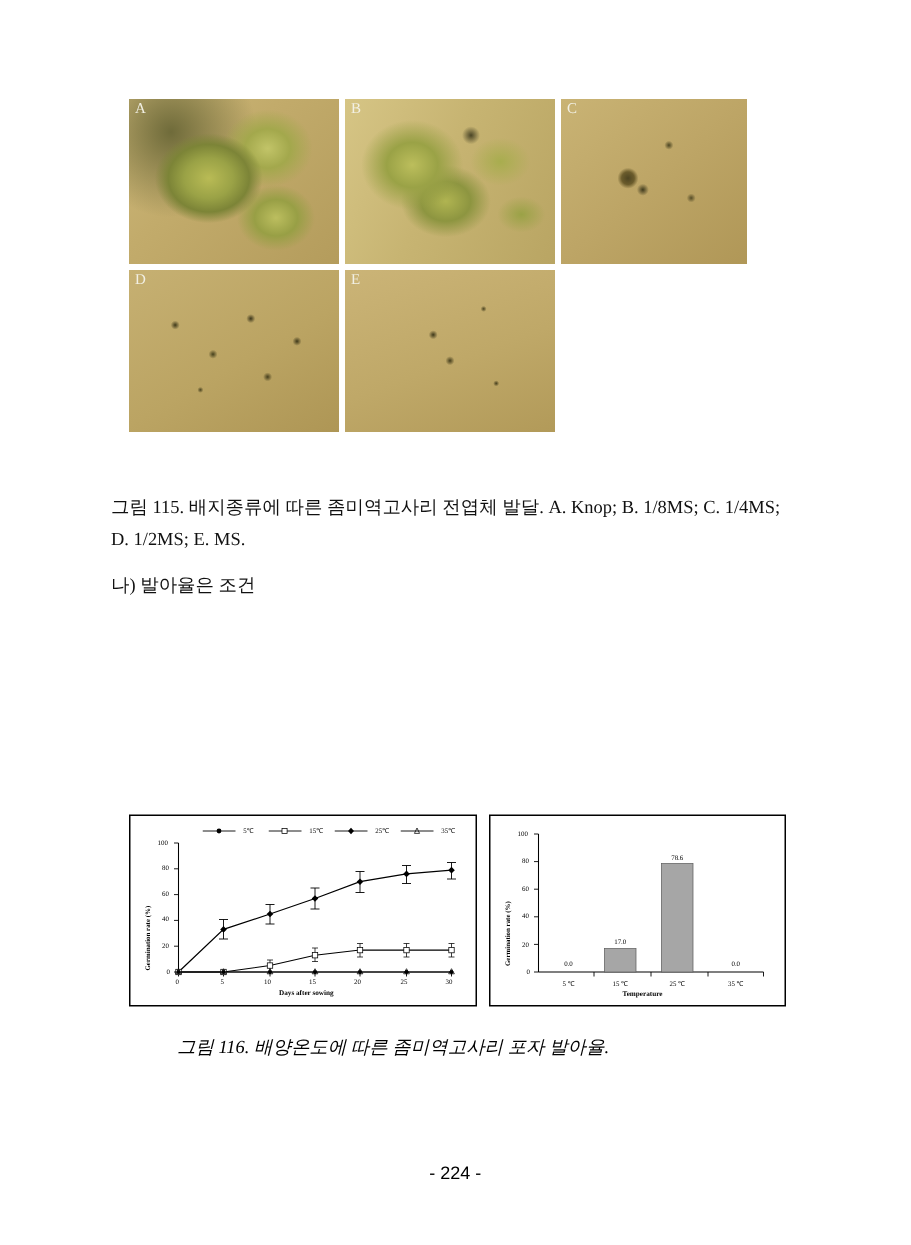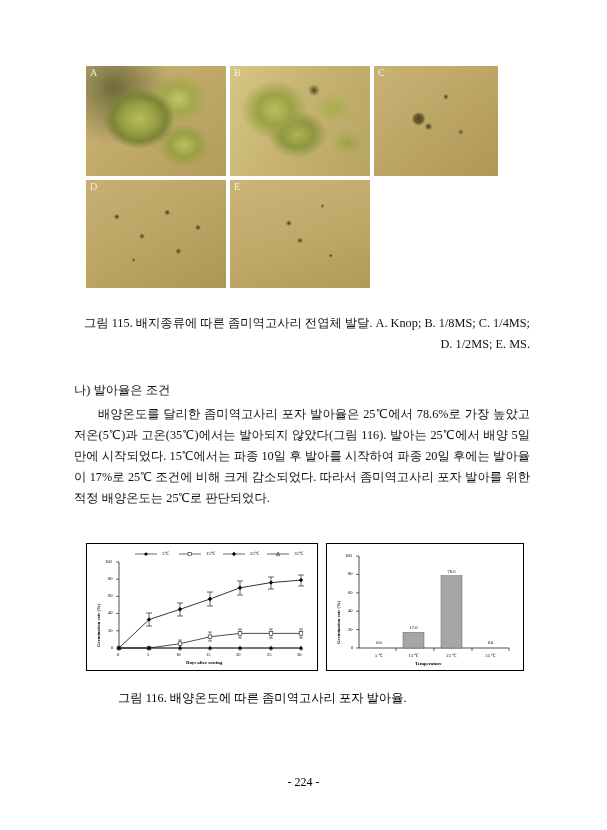--- a/index.html
+++ b/index.html
@@ -94,23 +94,23 @@
   
   .caption, .body-text, .subhead {
     font-family: "Liberation Serif", serif;
     font-size: 12.3px;
     line-height: 21px;
     color: #111;
   }
   .fig115-caption {
     position: absolute;
     left: 74px;
-    top: 313px;
+    top: 328px;
     width: 456px;
-    text-align: right;
+    text-align: left;
   }
   .subhead {
     position: absolute;
     left: 74px;
     top: 380px;
   }
   .body-text {
     position: absolute;
     left: 74px;
     top: 404px;
@@ -170,28 +170,29 @@
     font-size: 4.6px;
     text-align: center;
     white-space: nowrap;
   }
   .fig116-caption {
     position: absolute;
     left: 118px;
     top: 690px;
     font-family: "Liberation Serif", serif;
     font-size: 12.3px;
+    font-style: italic;
   }
   .page-number {
     position: absolute;
     left: 0;
     top: 775px;
     width: 607px;
     text-align: center;
-    font-family: Liberation Serif, serif;
+    font-family: Liberation Sans, sans-serif;
     font-size: 12px;
   }
 </style>
 </head>
 <body>
 
 <div class="page">
 
   <div class="fig115">
     <div class="micro-row">
@@ -212,21 +213,20 @@
       <div class="micro m-e">
         <span class="letter">E</span>
       </div>
     </div>
   </div>
 
   <div class="caption fig115-caption">그림 115. 배지종류에 따른 좀미역고사리 전엽체 발달. A. Knop; B. 1/8MS; C. 1/4MS; D. 1/2MS; E. MS.</div>
 
   <div class="subhead">나) 발아율은 조건</div>
 
-  <div class="body-text"><span class="indent"></span><span>배양온도를 달리한 좀미역고사리 포자 발아율은 25℃에서 78.6%로 가장 높았고 저온(5℃)과 고온(35℃)에서는 발아되지 않았다(그림 116). 발아는 25℃에서 배양 5일 만에 시작되었다. 15℃에서는 파종 10일 후 발아를 시작하여 파종 20일 후에는 발아율이 17%로 25℃ 조건에 비해 크게 감소되었다. 따라서 좀미역고사리 포자 발아를 위한 적정 배양온도는 25℃로 판단되었다.</span></div>
 
   <div class="charts">
 
     <div class="chart-box chart-left">
 
       <div class="legend-item" style="left:48px; top:6px;">
         <svg width="26" height="6" style="vertical-align:middle;">
             <line x1="0" y1="3" x2="22" y2="3" stroke="#000" stroke-width="0.6"></line>
             <circle cx="11" cy="3" r="1.6" fill="#000"></circle>
           </svg>

